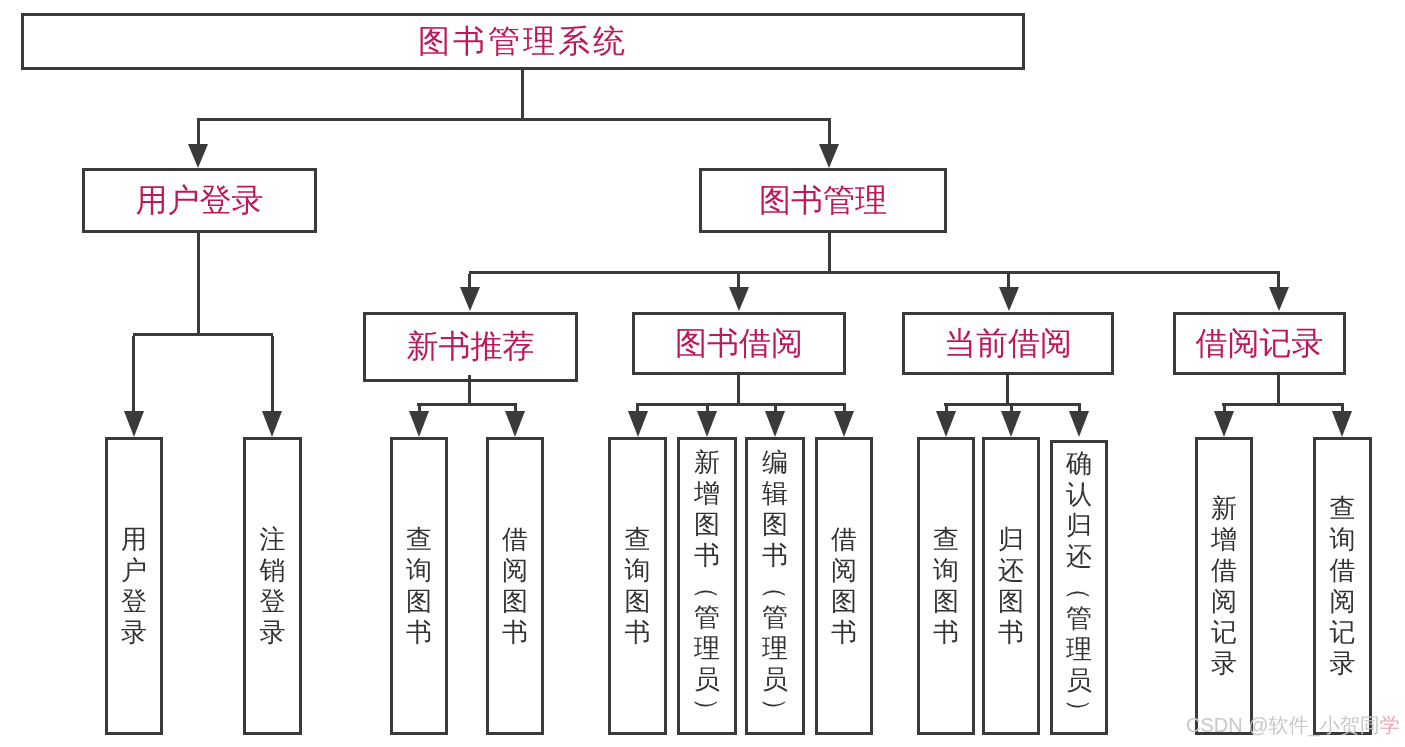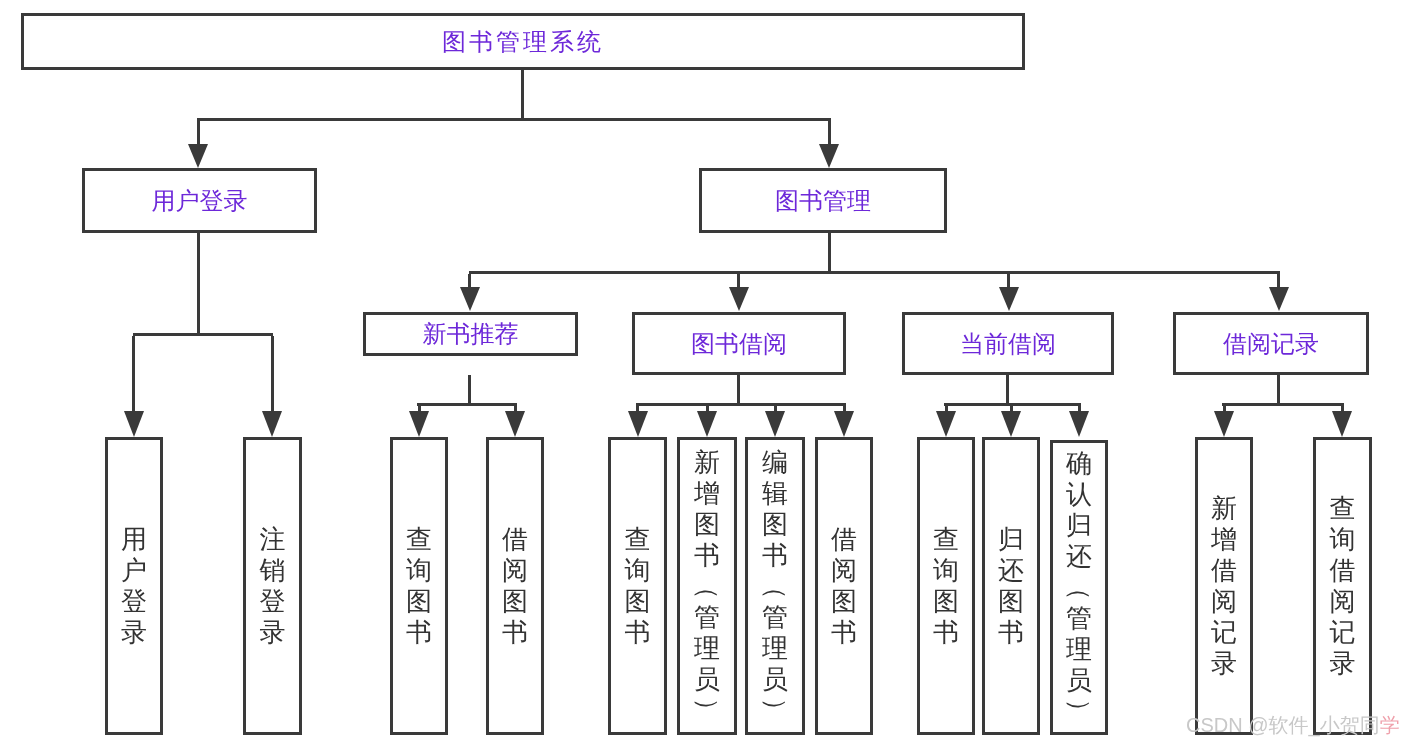--- a/index.html
+++ b/index.html
@@ -4,21 +4,21 @@
 <style>
   html,body{margin:0;padding:0;background:#ffffff;}
   .stage{
     position:relative;width:1405px;height:747px;background:#ffffff;
     font-family:"Liberation Sans",sans-serif;color:#333333;overflow:hidden;
   }
   .box{
     position:absolute;background:#ffffff;border:3px solid #3a3a3a;
     box-sizing:border-box;display:flex;align-items:center;justify-content:center;
   }
-  .hlabel{font-size:24px;color:#6d28d9;white-space:nowrap;}
+  .hlabel{font-size:32px;color:#be185d;white-space:nowrap;}
   .root-label{letter-spacing:3px;}
   .line{position:absolute;background:#3a3a3a;}
   .arrow{position:absolute;width:0;height:0;border-left:10px solid transparent;border-right:10px solid transparent;}
   .a24{border-top:24px solid #3a3a3a;}
   .a26{border-top:26px solid #3a3a3a;}
   .vtext{display:flex;flex-direction:column;align-items:center;}
   .vchar{height:31px;line-height:31px;font-size:26px;text-align:center;}
   .vchar.rot{transform:rotate(90deg);}
   .watermark{position:absolute;left:1186px;top:712px;font-size:20px;white-space:nowrap;text-align:right;}
   .wm-gray{color:#c8c8c8;}
@@ -58,30 +58,30 @@
   <div class="line" style="left:469px;top:271px;width:811px;height:3px;"></div>
   <div class="line" style="left:468px;top:274px;width:3px;height:15px;"></div>
   <div class="arrow a24" style="left:460px;top:287px;"></div>
   <div class="line" style="left:737px;top:274px;width:3px;height:15px;"></div>
   <div class="arrow a24" style="left:729px;top:287px;"></div>
   <div class="line" style="left:1007px;top:274px;width:3px;height:15px;"></div>
   <div class="arrow a24" style="left:999px;top:287px;"></div>
   <div class="line" style="left:1277px;top:274px;width:3px;height:15px;"></div>
   <div class="arrow a24" style="left:1269px;top:287px;"></div>
 
-  <div class="box" style="left:363px;top:312px;width:215px;height:44px;">
+  <div class="box" style="left:363px;top:312px;width:215px;height:70px;">
     <span class="hlabel">新书推荐</span>
   </div>
   <div class="box" style="left:902px;top:312px;width:212px;height:63px;">
     <span class="hlabel">当前借阅</span>
   </div>
   <div class="box" style="left:632px;top:312px;width:214px;height:63px;">
     <span class="hlabel">图书借阅</span>
   </div>
-  <div class="box" style="left:1173px;top:312px;width:196px;height:63px;">
+  <div class="box" style="left:1173px;top:312px;width:173px;height:63px;">
     <span class="hlabel">借阅记录</span>
   </div>
 
   <div class="line" style="left:468px;top:375px;width:3px;height:30px;"></div>
   <div class="line" style="left:417px;top:403px;width:100px;height:3px;"></div>
   <div class="line" style="left:418px;top:406px;width:3px;height:8px;"></div>
   <div class="arrow a26" style="left:409px;top:411px;"></div>
   <div class="line" style="left:514px;top:406px;width:3px;height:8px;"></div>
   <div class="arrow a26" style="left:505px;top:411px;"></div>
 

